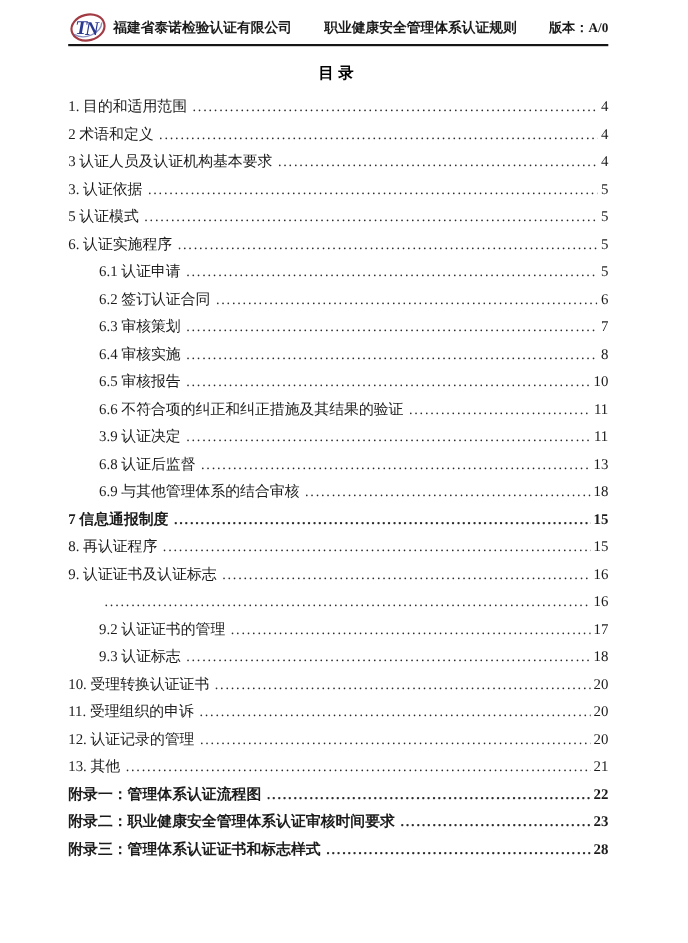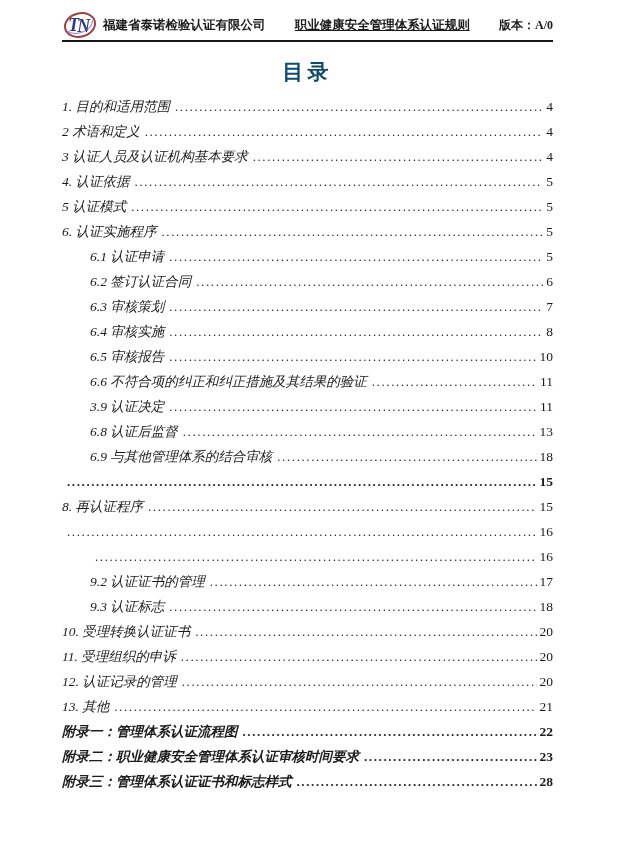--- a/index.html
+++ b/index.html
@@ -13,41 +13,41 @@
   .page { position: absolute; inset: 0; background: #fff; }
 
   
   .header {
     position: absolute; left: 62px; right: 72px; top: 8px; height: 34px;
     display: flex; align-items: center; justify-content: space-between;
   }
   .header-left { display: flex; align-items: center; gap: 5px; min-width: 0; }
   .logo { display: inline-flex; width: 36px; height: 34px; flex: 0 0 auto; }
   .company-name { font-size: 12.5px; font-weight: bold; white-space: nowrap; }
-  .doc-title { font-size: 12.5px; font-weight: bold; white-space: nowrap; text-decoration: underline; }
+  .doc-title { font-size: 12.5px; font-weight: bold; white-space: nowrap; }
   .version { font-size: 12px; font-weight: bold; white-space: nowrap; }
   .header-rule {
     position: absolute; left: 62px; right: 72px; top: 40px;
     border: none; border-top: 2px solid #161616; margin: 0;
   }
 
   
   .main { position: absolute; left: 62px; right: 72px; top: 48px; }
   .toc-title {
     margin: 10px 0 8px; text-align: center;
-    font-size: 21px; font-weight: bold; letter-spacing: 4px; color: #0c4a6e;
+    font-size: 14px; font-weight: bold; letter-spacing: 4px; color: #000000;
   }
   .toc-list { width: 100%; }
   .toc-row {
     display: flex; align-items: baseline;
     height: 25px; font-size: 13.5px; line-height: 25px;
   }
   .toc-row.indent { padding-left: 28px; }
   .toc-row.bold { font-weight: bold; }
-  .toc-label { white-space: nowrap; flex: 0 0 auto; font-style: italic; }
+  .toc-label { white-space: nowrap; flex: 0 0 auto; }
   .leader {
     flex: 1 1 auto; overflow: hidden; white-space: nowrap;
     margin: 0 3px 0 5px; color: #2a2a2a;
   }
   .leader::after {
     content: "..................................................................................................................................................................................";
     letter-spacing: 1.6px; font-size: 13px;
   }
   .toc-page { white-space: nowrap; flex: 0 0 auto; }
 </style>
@@ -88,21 +88,21 @@
     <span class="toc-page">4</span>
   </div>
 
   <div class="toc-row">
     <span class="toc-label">3 认证人员及认证机构基本要求</span>
     <span class="leader"></span>
     <span class="toc-page">4</span>
   </div>
 
   <div class="toc-row">
-    <span class="toc-label">4. 认证依据</span>
+    <span class="toc-label">3. 认证依据</span>
     <span class="leader"></span>
     <span class="toc-page">5</span>
   </div>
 
   <div class="toc-row">
     <span class="toc-label">5 认证模式</span>
     <span class="leader"></span>
     <span class="toc-page">5</span>
   </div>
 
@@ -160,31 +160,33 @@
     <span class="toc-page">13</span>
   </div>
 
   <div class="toc-row indent">
     <span class="toc-label">6.9 与其他管理体系的结合审核</span>
     <span class="leader"></span>
     <span class="toc-page">18</span>
   </div>
 
   <div class="toc-row bold">
+    <span class="toc-label">7 信息通报制度</span>
     <span class="leader"></span>
     <span class="toc-page">15</span>
   </div>
 
   <div class="toc-row">
     <span class="toc-label">8. 再认证程序</span>
     <span class="leader"></span>
     <span class="toc-page">15</span>
   </div>
 
   <div class="toc-row">
+    <span class="toc-label">9. 认证证书及认证标志</span>
     <span class="leader"></span>
     <span class="toc-page">16</span>
   </div>
 
   <div class="toc-row indent">
     <span class="leader"></span>
     <span class="toc-page">16</span>
   </div>
 
   <div class="toc-row indent">

